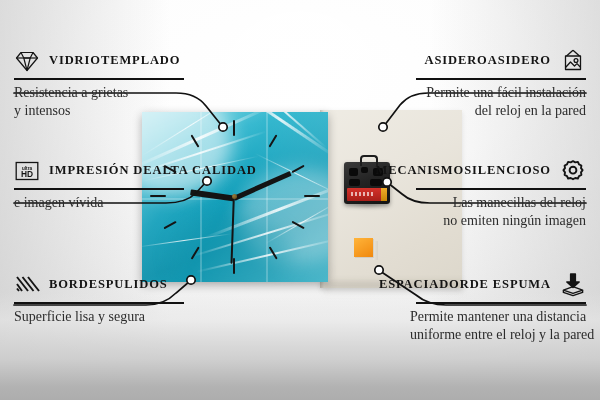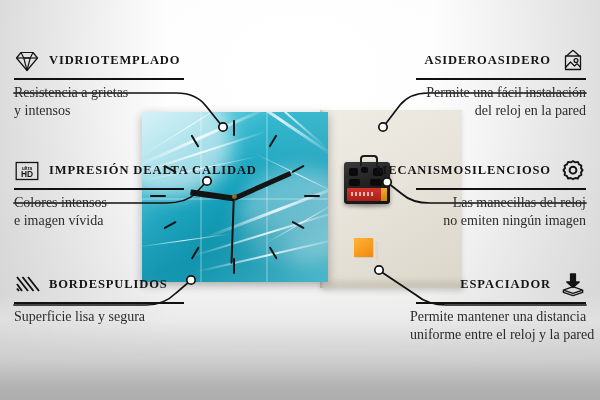--- a/index.html
+++ b/index.html
@@ -287,21 +287,20 @@
           <text x="13" y="19" font-family="Liberation Sans, sans-serif" font-size="8.4" font-weight="700" text-anchor="middle" fill="#141414">HD</text>
         </svg>
       </span>
       <span class="titlewrap">
         <span class="t-line">IMPRESIÓN DE</span>
         <span class="t-line">ALTA CALIDAD</span>
       </span>
     </div>
     <div class="rule"></div>
     <div class="desc">
-      <div>Colores intensos</div>
       <div>e imagen vívida</div>
     </div>
   </div>
 
   <div class="feat left" id="f-bordes">
     <div class="head">
       <span class="ico">
         <svg viewBox="0 0 26 26">
             <g stroke="#141414" stroke-width="1.9" stroke-linecap="butt">
           <path d="M3 5 L14 19"></path>
@@ -370,20 +369,21 @@
     <div class="desc">
       <div>Las manecillas del reloj</div>
       <div>no emiten ningún imagen</div>
     </div>
   </div>
 
   <div class="feat right" id="f-espaciador">
     <div class="head">
       <span class="titlewrap">
         <span class="t-line">ESPACIADOR</span>
+        <span class="t-line">DE ESPUMA</span>
       </span>
       <span class="ico">
         <svg viewBox="0 0 26 26">
             <g fill="none" stroke="#141414" stroke-width="1.4" stroke-linejoin="round">
           <path d="M10.6 2 H15.4 V10 H19.2 L13 15.6 L6.8 10 H10.6 Z" fill="#141414"></path>
           <path d="M13 14.6 L22.6 18.2 L13 21.4 L3.4 18.2 Z"></path>
           <path d="M3.4 18.2 V20.4 L13 23.6 L22.6 20.4 V18.2"></path>
         </g>
           </svg>
       </span>

